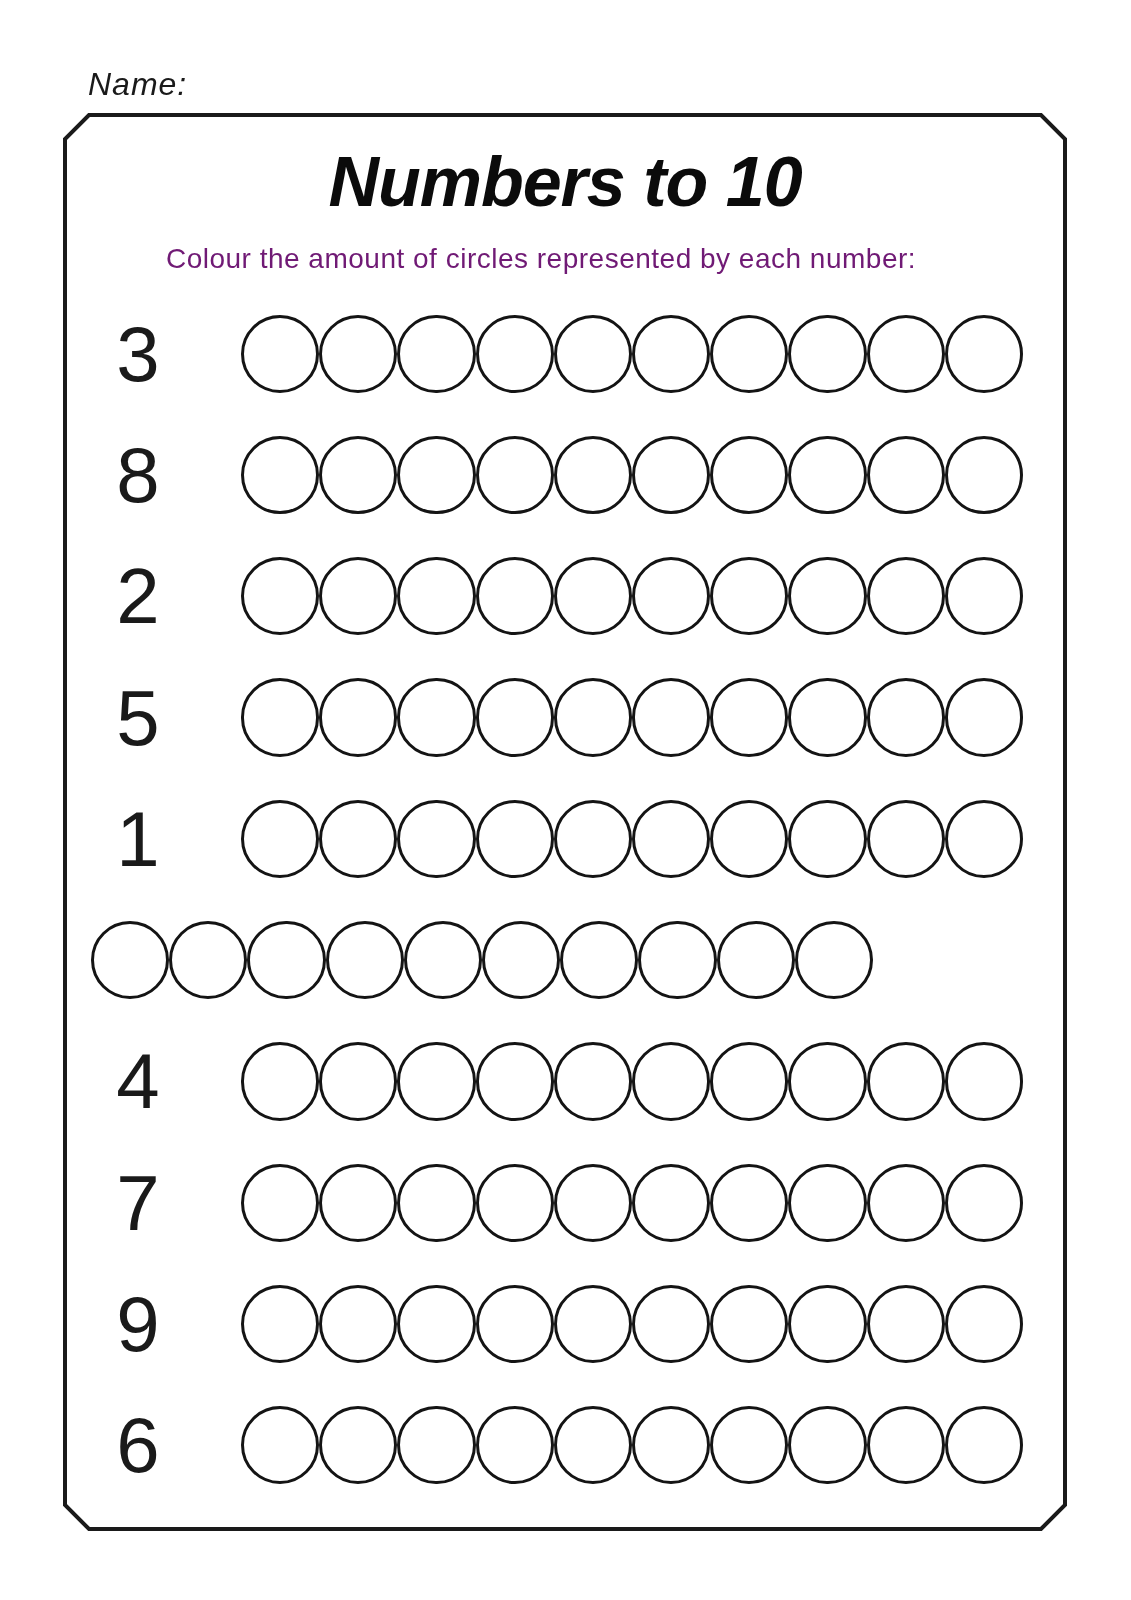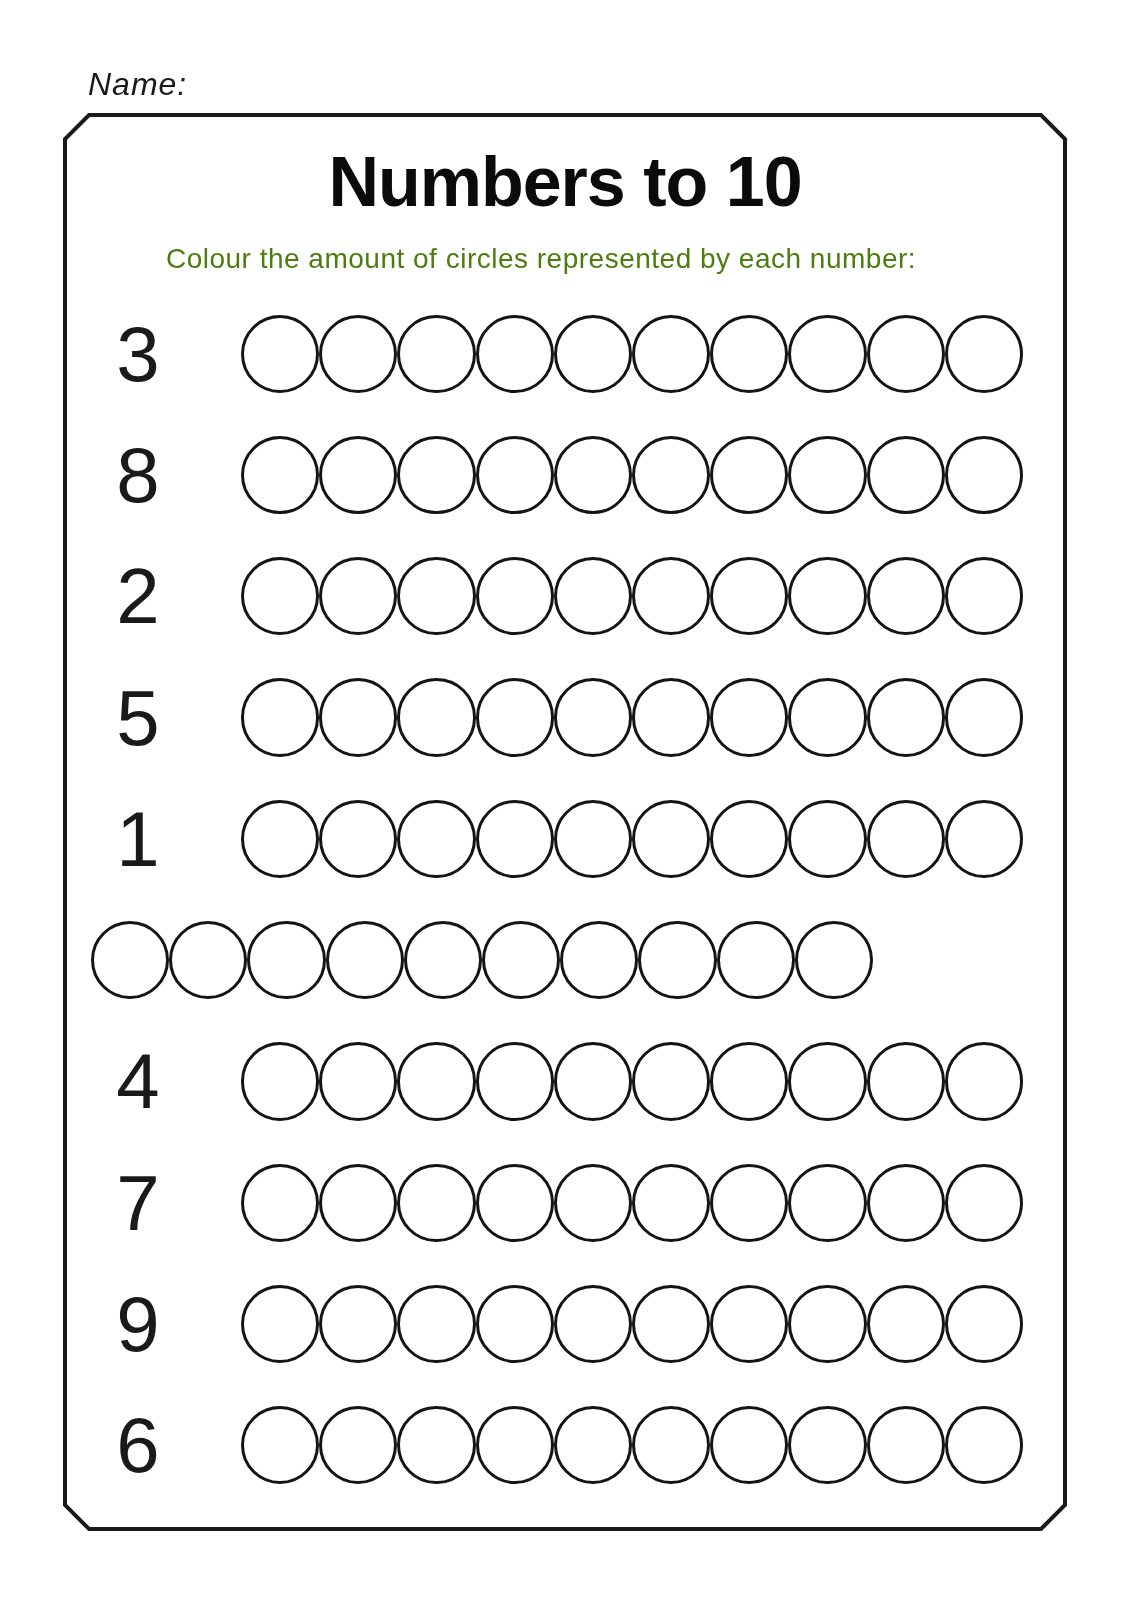--- a/index.html
+++ b/index.html
@@ -29,29 +29,30 @@
   .title {
     position: absolute;
     left: 63px; top: 147px;
     width: 1004px;
     text-align: center;
     font-size: 70px;
     font-weight: bold;
     letter-spacing: -1px;
     line-height: 1;
     color: #0b0b0b;
+    font-style: italic;
   }
   .instruction {
     position: absolute;
     left: 63px; top: 243px;
     width: 956px;
     text-align: center;
     font-size: 28px;
     letter-spacing: 0.5px;
-    color: #4d7c0f;
+    color: #701a75;
   }
   .rows {
     position: absolute;
     left: 63px; top: 293px;
     width: 1004px;
   }
   .row {
     height: 121.3px;
     display: flex;
     align-items: center;

